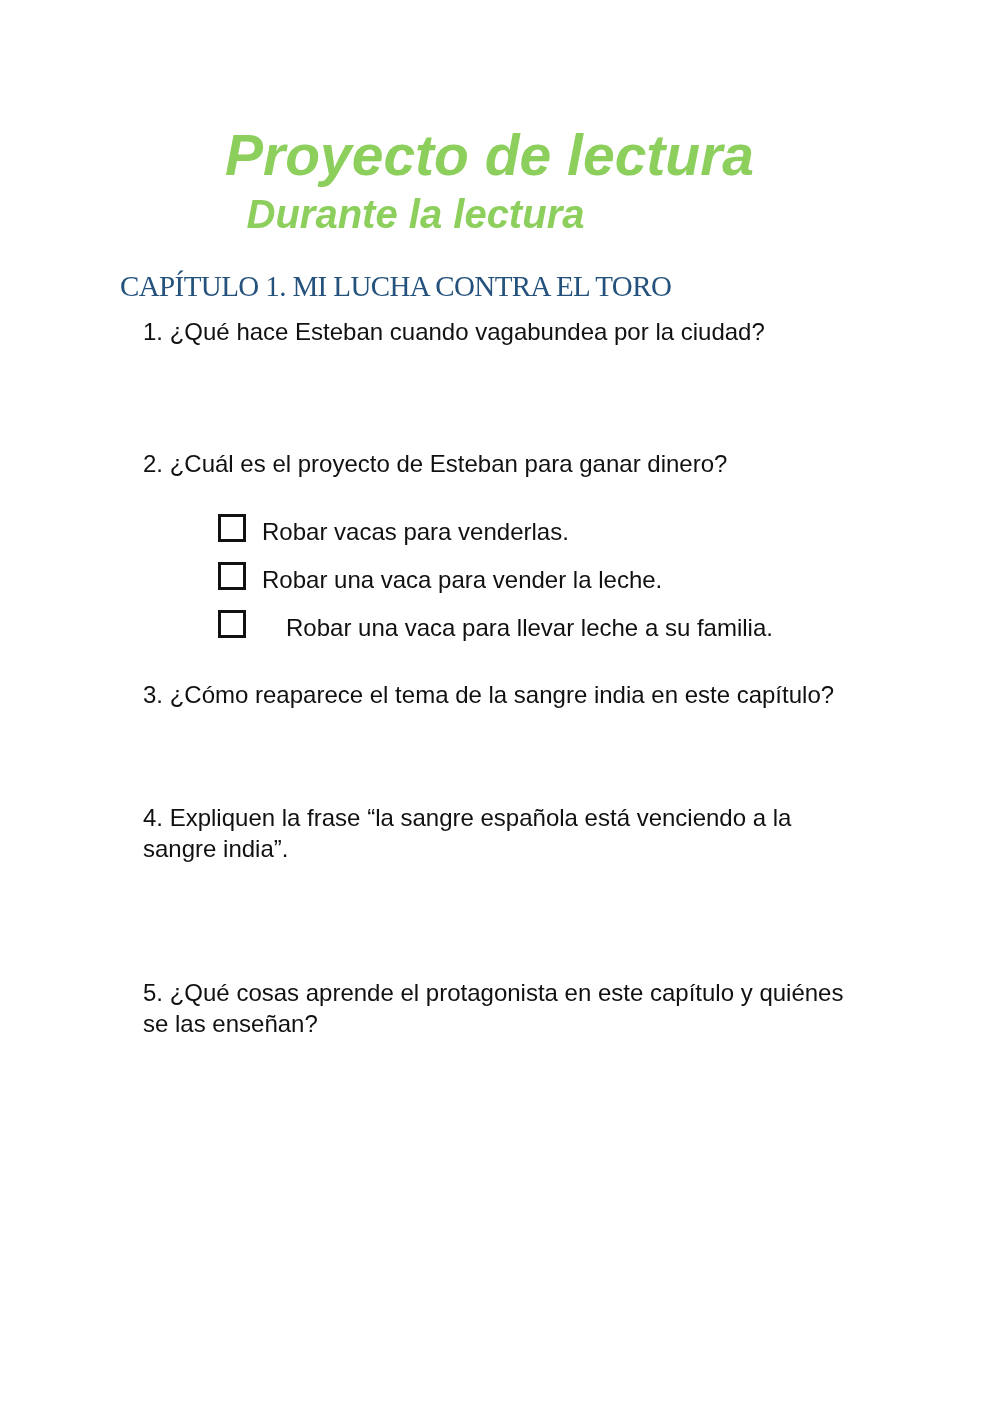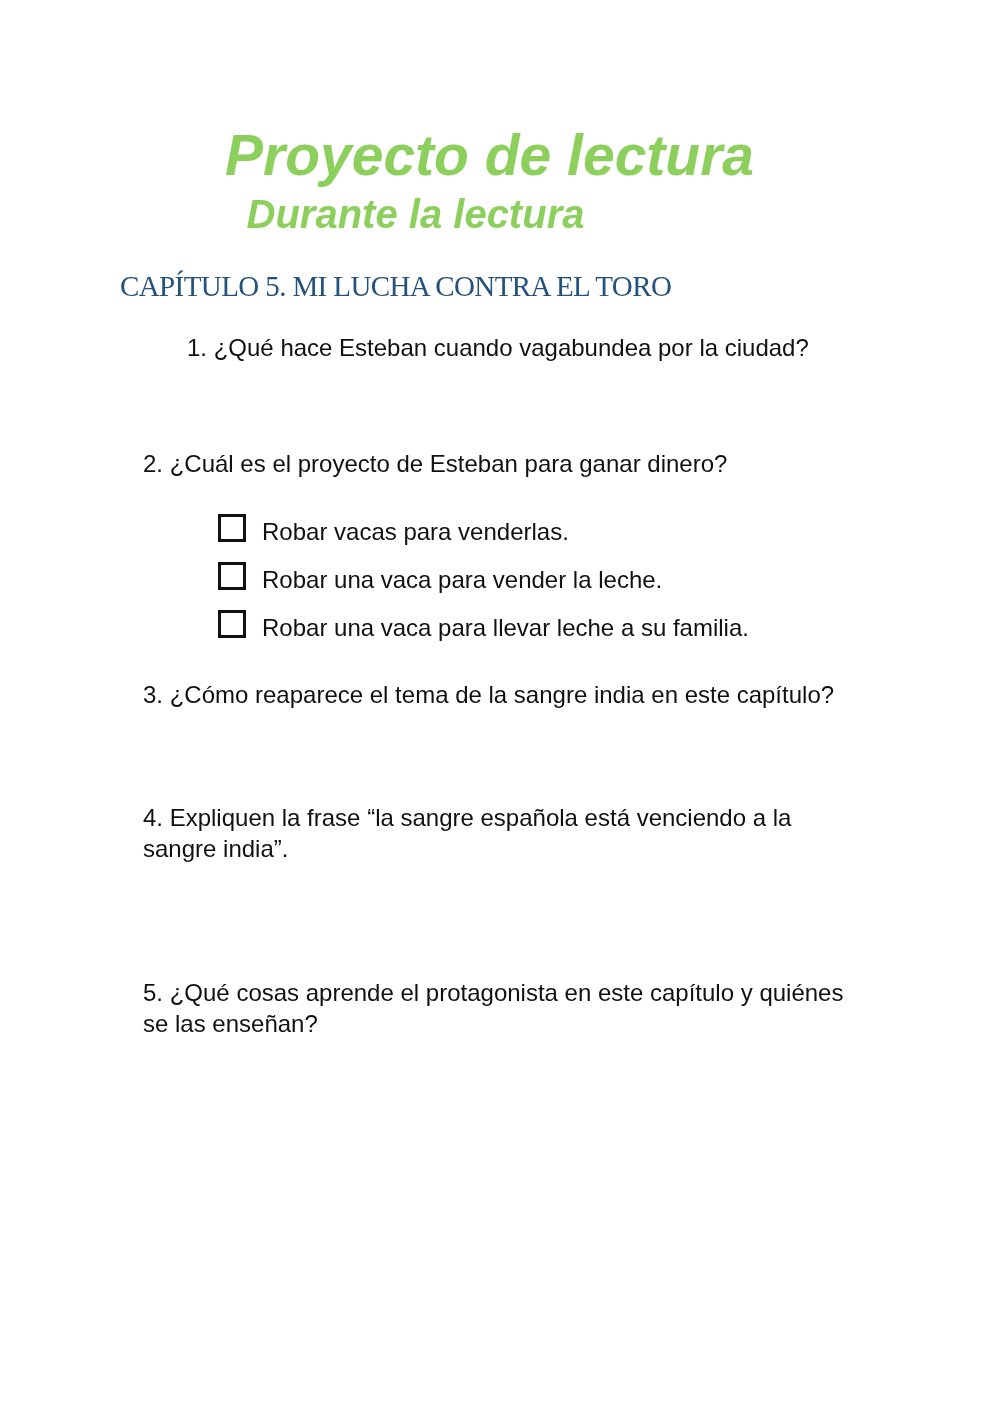--- a/index.html
+++ b/index.html
@@ -85,35 +85,35 @@
       line-height: 28px;
       color: #111111;
     }
   </style>
 </head>
 <body>
 
 <div class="title">Proyecto de lectura</div>
 <div class="subtitle">Durante la lectura</div>
 
-<div class="chapter">CAPÍTULO 5. MI LUCHA CONTRA EL TORO</div>
+<div class="chapter">CAPÍTULO 1. MI LUCHA CONTRA EL TORO</div>
 
-<div class="q" style="top:332px;margin-left:44px;">1. ¿Qué hace Esteban cuando vagabundea por la ciudad?</div>
+<div class="q" style="top:316px;">1. ¿Qué hace Esteban cuando vagabundea por la ciudad?</div>
 
 <div class="q" style="top:448px;">2. ¿Cuál es el proyecto de Esteban para ganar dinero?</div>
 
 <div class="opt" style="top:512px;">
   <span class="box"></span>
   <span class="opt-label">Robar vacas para venderlas.</span>
 </div>
 <div class="opt" style="top:560px;">
   <span class="box"></span>
   <span class="opt-label">Robar una vaca para vender la leche.</span>
 </div>
-<div class="opt" style="top:608px;">
+<div class="opt" style="top:608px;gap:24px;">
   <span class="box"></span>
   <span class="opt-label">Robar una vaca para llevar leche a su familia.</span>
 </div>
 
 <div class="q" style="top:679px;">3. ¿Cómo reaparece el tema de la sangre india en este capítulo?</div>
 
 <div class="q" style="top:802px;">4. Expliquen la frase “la sangre española está venciendo a la sangre india”.</div>
 
 <div class="q" style="top:977px;">5. ¿Qué cosas aprende el protagonista en este capítulo y quiénes se las enseñan?</div>
 

